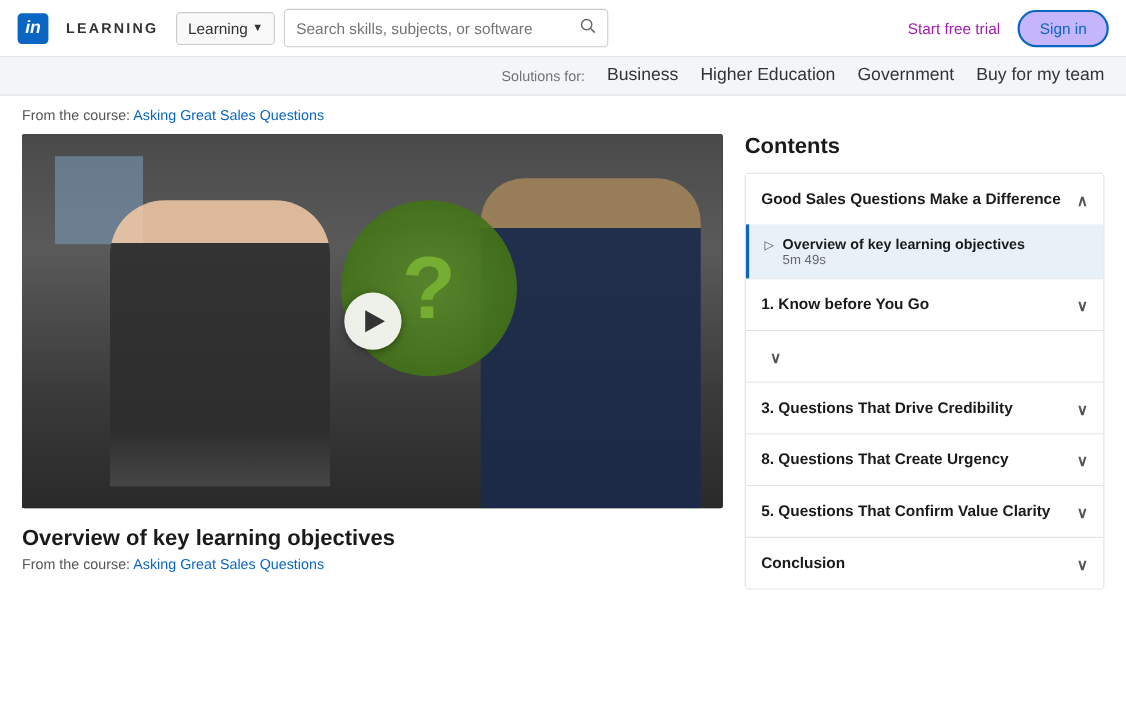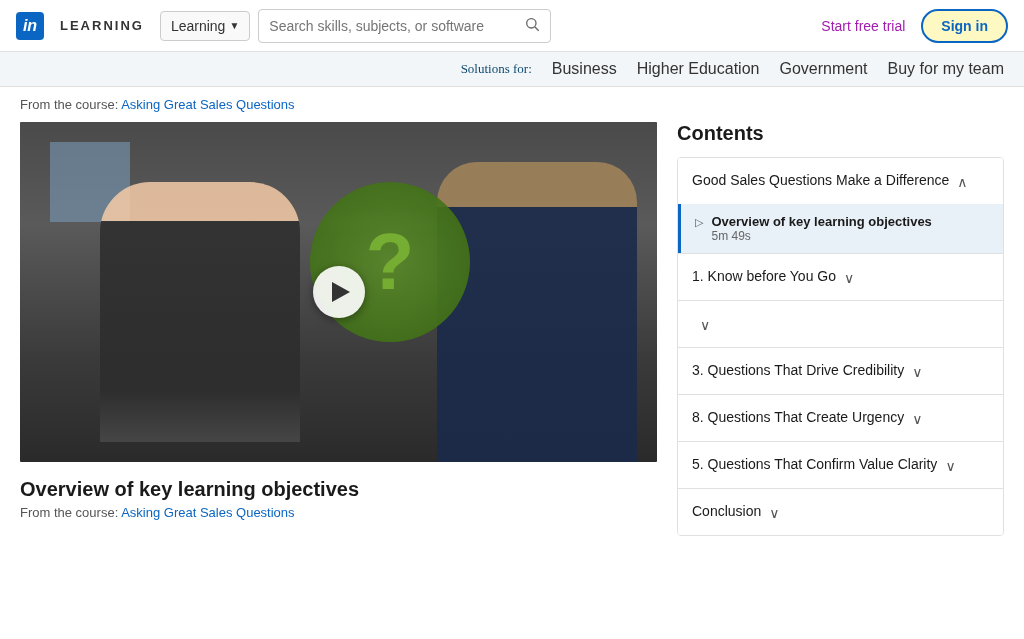--- a/index.html
+++ b/index.html
@@ -84,40 +84,40 @@
       font-size: 14px;
       color: #a21caf;
       margin-right: 16px;
       cursor: pointer;
       font-weight: 500;
     }
     .sign-in-btn {
       padding: 7px 18px;
       border: 2px solid #0a66c2;
       border-radius: 20px;
-      background: #fef9c3;
+      background: #c4b5fd;
       color: #0a66c2;
       font-size: 14px;
-      font-weight: 700;
+      font-weight: 400;
       cursor: pointer;
     }
 
     
     .sub-nav {
       display: flex;
       align-items: center;
       justify-content: flex-end;
       padding: 8px 20px;
       background: #f3f6f8;
       border-bottom: 1px solid #e0e0e0;
       font-size: 13px;
       color: #555;
       gap: 20px;
     }
-    .sub-nav-label { color: #0c4a6e; font-family: Liberation Serif, serif; }
+    .sub-nav-label { color: #737373; }
     .sub-nav-item { cursor: pointer; color: #333; font-size: 16px; }
 
     
     .breadcrumb {
       padding: 10px 20px;
       font-size: 13px;
       color: #555;
     }
     .breadcrumb a { color: #0a66c2; text-decoration: none; }
 
@@ -267,24 +267,25 @@
       overflow: hidden;
     }
     .contents-item {
       border-bottom: 1px solid #e0e0e0;
       background: #fff;
     }
     .contents-item:last-child { border-bottom: none; }
     .contents-item-header {
       display: flex;
       align-items: flex-start;
+      justify-content: space-between;
       padding: 14px 14px;
       cursor: pointer;
       font-size: 14px;
-      font-weight: 400;
+      font-weight: 700;
       color: #1a1a1a;
     }
     .contents-item-header.active { background: #fff; }
     .chevron {
       font-size: 14px;
       color: #555;
       flex-shrink: 0;
       margin-left: 8px;
       margin-top: 2px;
     }

